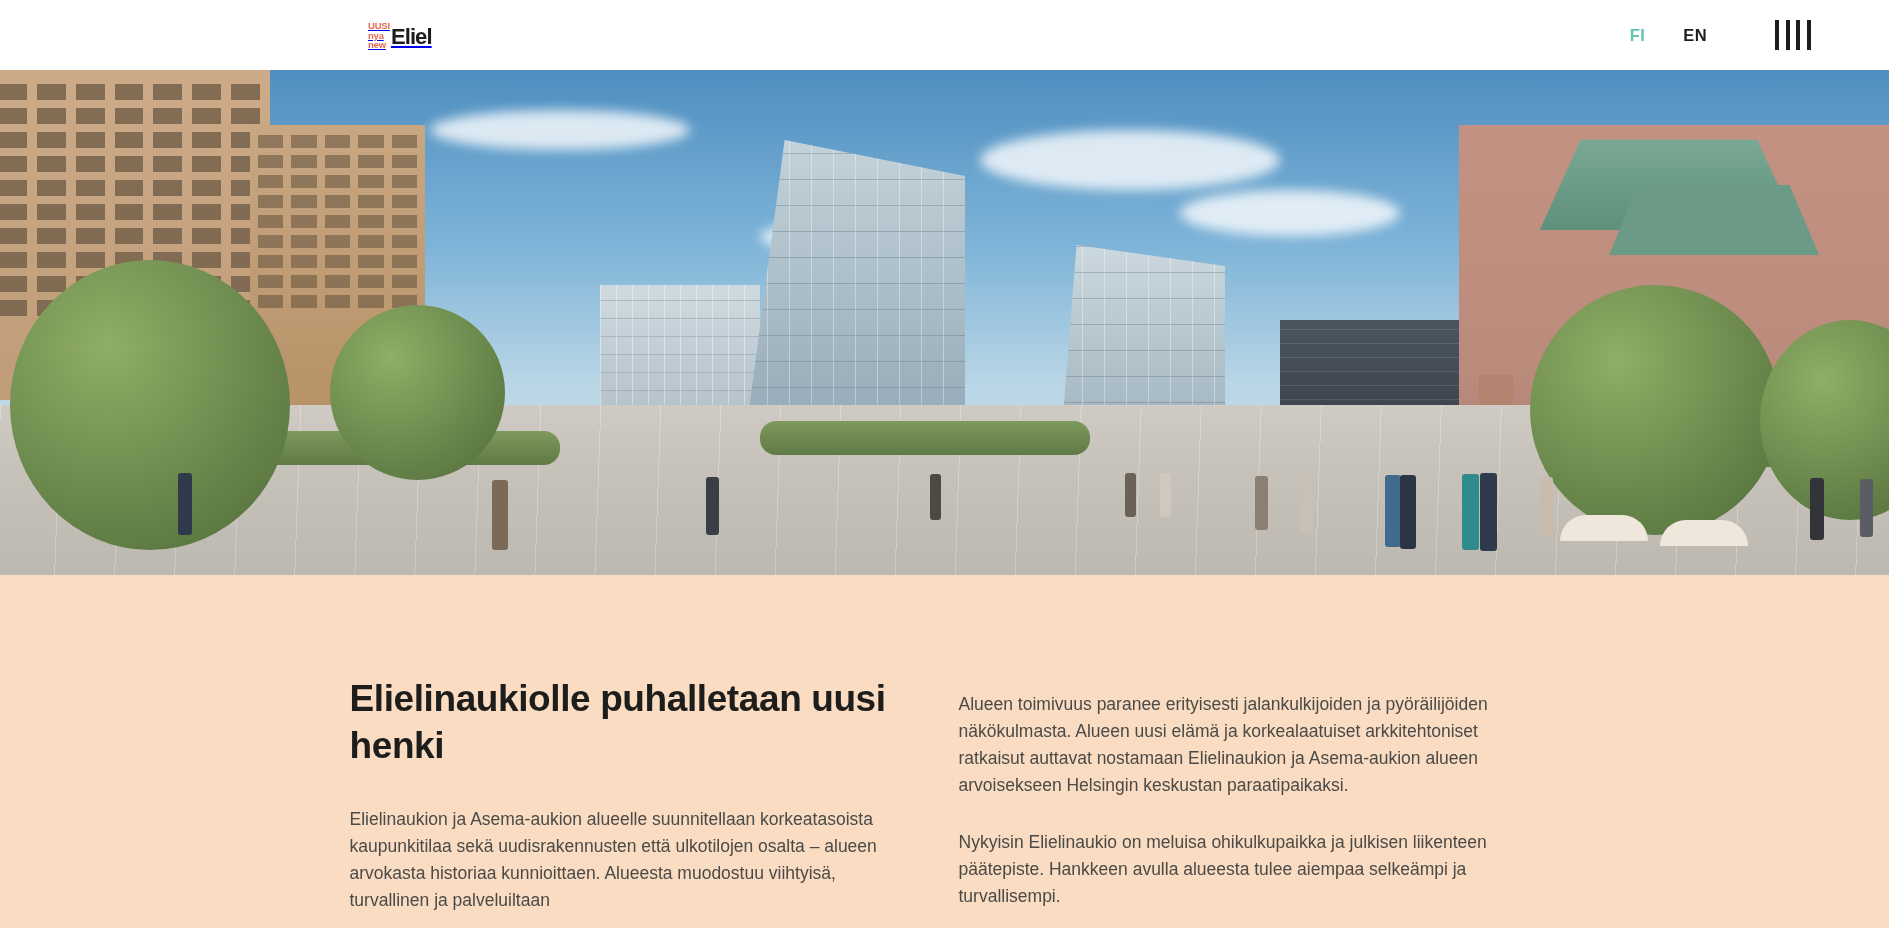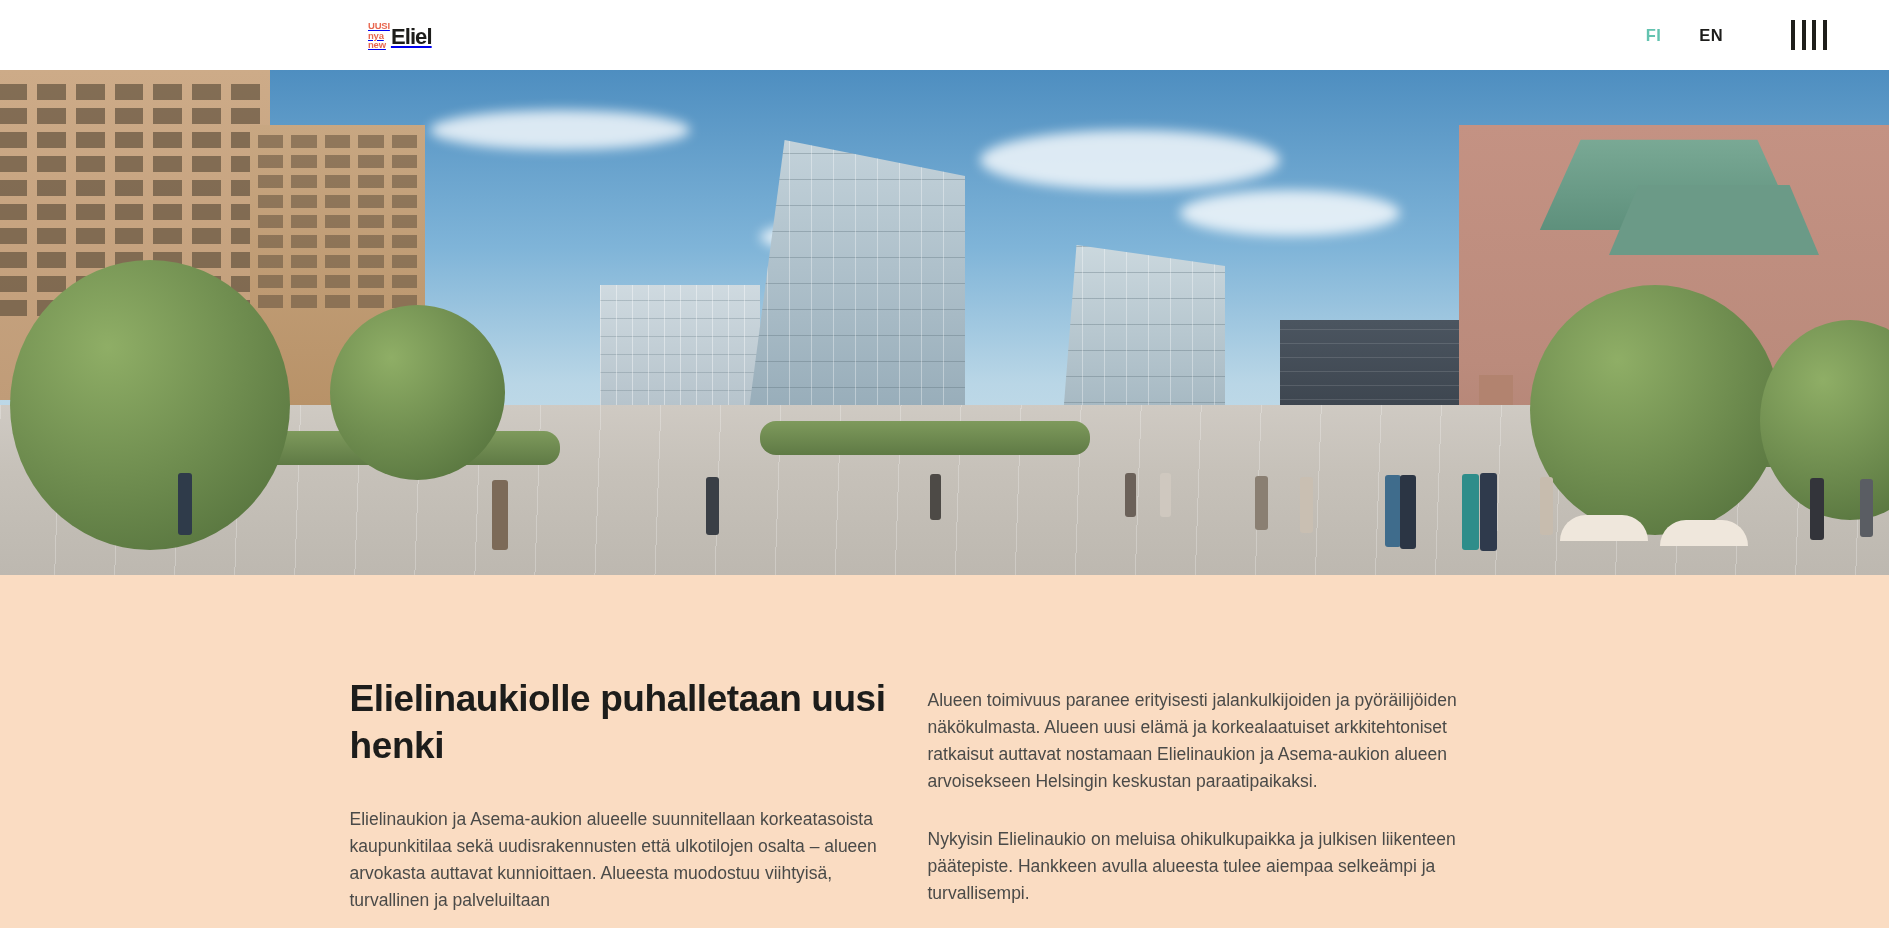--- a/index.html
+++ b/index.html
@@ -43,21 +43,21 @@
   }
   .logo-mark span.first { text-transform: uppercase; }
   .logo-word {
     font-size: 22px;
     font-weight: 700;
     letter-spacing: -0.9px;
     color: #1d1d1b;
   }
   .nav-right {
     position: absolute;
-    right: 0;
+    right: 16px;
     top: 0;
     height: 70px;
     display: flex;
     align-items: center;
   }
   .lang {
     font-size: 16.5px;
     font-weight: 600;
     letter-spacing: 0.4px;
     color: #1d1d1b;
@@ -254,21 +254,22 @@
   .content {
     background: #fadcc2;
     height: 353px;
     position: relative;
     padding-top: 100px;
   }
   .cols {
     width: 1190px;
     margin: 0 auto;
     display: flex;
-    gap: 18px;
+    gap: 49px;
+    align-items: center;
   }
   .col-left { width: 560px; }
   .col-right { width: 560px; padding-top: 12px; }
   .headline {
     font-size: 37px;
     line-height: 1.28;
     font-weight: 700;
     color: #1d1d1b;
     letter-spacing: -0.4px;
     margin-bottom: 36px;
@@ -497,20 +498,20 @@
   <div class="person" style="left:1480px; bottom:24px; width:17px; height:78px; background:#2f3a4c;"></div>
   <div class="person" style="left:1540px; bottom:40px; width:13px; height:58px; background:#c7bcae;"></div>
   <div class="person" style="left:1810px; bottom:35px; width:14px; height:62px; background:#33343a;"></div>
   <div class="person" style="left:1860px; bottom:38px; width:13px; height:58px; background:#5a5d63;"></div>
 </div>
 
 <div class="content">
   <div class="cols">
     <div class="col-left">
       <h1 class="headline">Elielinaukiolle puhalletaan uusi henki</h1>
-      <p class="body-text">Elielinaukion ja Asema-aukion alueelle suunnitellaan korkeatasoista kaupunkitilaa sekä uudisrakennusten että ulkotilojen osalta – alueen arvokasta auttavat kunnioittaen. Alueesta muodostuu viihtyisä, turvallinen ja palveluiltaan</p>
+      <p class="body-text">Elielinaukion ja Asema-aukion alueelle suunnitellaan korkeatasoista kaupunkitilaa sekä uudisrakennusten että ulkotilojen osalta – alueen arvokasta historiaa kunnioittaen. Alueesta muodostuu viihtyisä, turvallinen ja palveluiltaan</p>
     </div>
     <div class="col-right">
       <p class="body-text">Alueen toimivuus paranee erityisesti jalankulkijoiden ja pyöräilijöiden näkökulmasta. Alueen uusi elämä ja korkealaatuiset arkkitehtoniset ratkaisut auttavat nostamaan Elielinaukion ja Asema-aukion alueen arvoisekseen Helsingin keskustan paraatipaikaksi.</p>
       <p class="body-text">Nykyisin Elielinaukio on meluisa ohikulkupaikka ja julkisen liikenteen päätepiste. Hankkeen avulla alueesta tulee aiempaa selkeämpi ja turvallisempi.</p>
     </div>
   </div>
 </div>
 
 </body></html>

